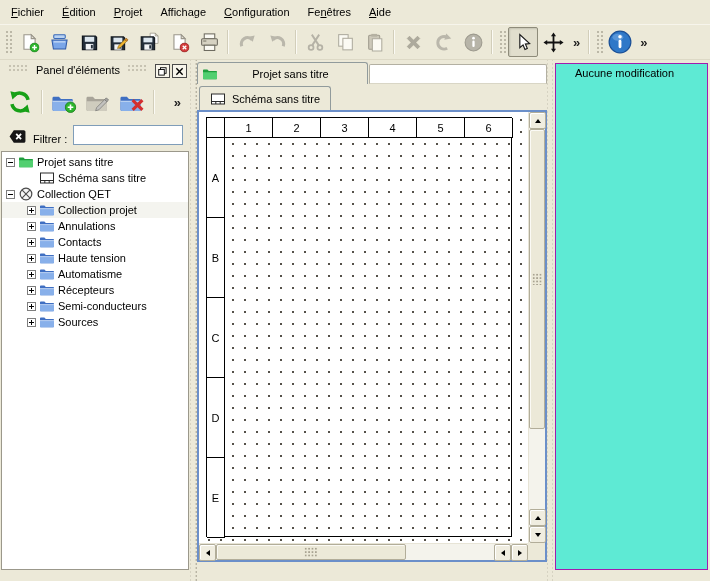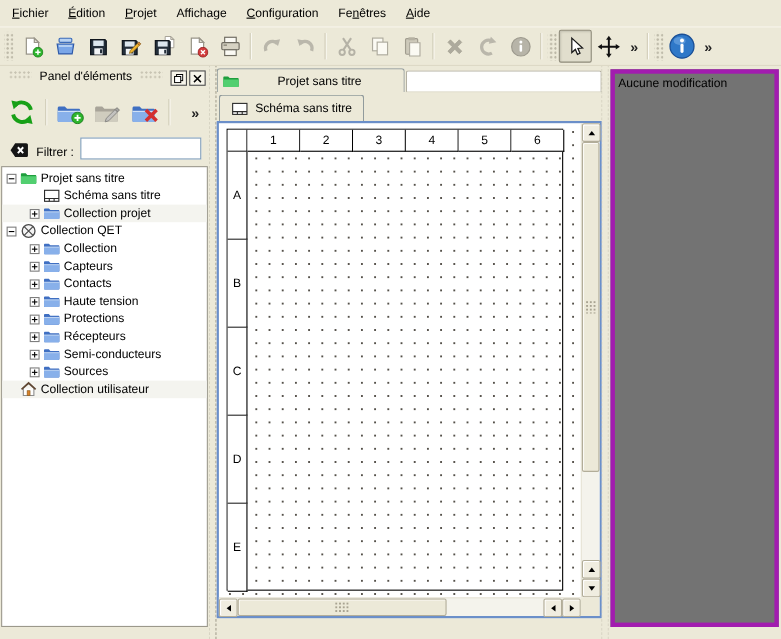--- a/index.html
+++ b/index.html
@@ -85,21 +85,21 @@
 .vthumb::after{width:10px;height:12px}
 .hthumb::after{width:14px;height:10px}
 .vtrack{flex:1}.htrack{flex:1}
 .corner-box{background:#ece9d8}
 .a-up{width:0;height:0;border-left:3.5px solid transparent;border-right:3.5px solid transparent;border-bottom:4.5px solid #000}
 .a-down{width:0;height:0;border-left:3.5px solid transparent;border-right:3.5px solid transparent;border-top:4.5px solid #000}
 .a-left{width:0;height:0;border-top:3.5px solid transparent;border-bottom:3.5px solid transparent;border-right:4.5px solid #000}
 .a-right{width:0;height:0;border-top:3.5px solid transparent;border-bottom:3.5px solid transparent;border-left:4.5px solid #000}
 
 
-.undo-list{flex:1;margin:3px 2px 0 2px;background:#737373;border:4px solid #a21caf;padding:2px 0}
+.undo-list{flex:1;margin:3px 2px 0 2px;background:#5eead4;border:1px solid #a21caf;padding:2px 16px}
 .undo-item{padding:1px 3px;white-space:nowrap}
 </style>
 </head>
 <body>
 
 <svg width="0" height="0" style="position:absolute" aria-hidden="true">
 <defs>
 <symbol id="s-page" viewBox="0 0 16 16">
   <path d="M3.5 1.5 H10 L13.5 5 V14.5 H3.5 Z" fill="#fff" stroke="#9a968a"></path>
   <path d="M10 1.5 V5 H13.5 Z" fill="#e6e3d6" stroke="#9a968a"></path>
@@ -372,68 +372,61 @@
             </svg>
           <span>Projet sans titre</span>
         </div>
         <div class="trow d1">
           <span class="exp-spacer"></span>
           <svg class="ti" viewBox="0 0 16 16">
               <use href="#s-schema"></use>
             </svg>
           <span>Schéma sans titre</span>
         </div>
-        <div class="trow d1 alt">
-          <span class="expander plus"></span>
-          <svg class="ti" viewBox="0 0 16 16">
-              <use href="#s-folder-blue"></use>
-            </svg>
-          <span>Collection projet</span>
-        </div>
         <div class="trow d0">
           <span class="expander"></span>
           <svg class="ti" viewBox="0 0 16 16">
               <use href="#s-qet"></use>
             </svg>
           <span>Collection QET</span>
         </div>
-        <div class="trow d1">
-          <span class="expander plus"></span>
-          <svg class="ti" viewBox="0 0 16 16">
-              <use href="#s-folder-blue"></use>
-            </svg>
-          <span>Collection</span>
-        </div>
-        <div class="trow d1">
-          <span class="expander plus"></span>
-          <svg class="ti" viewBox="0 0 16 16">
-              <use href="#s-folder-blue"></use>
-            </svg>
-          <span>Capteurs</span>
+        <div class="trow d1 alt">
+          <span class="expander plus"></span>
+          <svg class="ti" viewBox="0 0 16 16">
+              <use href="#s-folder-blue"></use>
+            </svg>
+          <span>Collection projet</span>
+        </div>
+        <div class="trow d1">
+          <span class="expander plus"></span>
+          <svg class="ti" viewBox="0 0 16 16">
+              <use href="#s-folder-blue"></use>
+            </svg>
+          <span>Annulations</span>
         </div>
         <div class="trow d1">
           <span class="expander plus"></span>
           <svg class="ti" viewBox="0 0 16 16">
               <use href="#s-folder-blue"></use>
             </svg>
           <span>Contacts</span>
         </div>
         <div class="trow d1">
           <span class="expander plus"></span>
           <svg class="ti" viewBox="0 0 16 16">
               <use href="#s-folder-blue"></use>
             </svg>
           <span>Haute tension</span>
         </div>
         <div class="trow d1">
           <span class="expander plus"></span>
           <svg class="ti" viewBox="0 0 16 16">
               <use href="#s-folder-blue"></use>
             </svg>
-          <span>Protections</span>
+          <span>Automatisme</span>
         </div>
         <div class="trow d1">
           <span class="expander plus"></span>
           <svg class="ti" viewBox="0 0 16 16">
               <use href="#s-folder-blue"></use>
             </svg>
           <span>Récepteurs</span>
         </div>
         <div class="trow d1">
           <span class="expander plus"></span>
@@ -441,27 +434,20 @@
               <use href="#s-folder-blue"></use>
             </svg>
           <span>Semi-conducteurs</span>
         </div>
         <div class="trow d1">
           <span class="expander plus"></span>
           <svg class="ti" viewBox="0 0 16 16">
               <use href="#s-folder-blue"></use>
             </svg>
           <span>Sources</span>
-        </div>
-        <div class="trow d0 alt">
-          <span class="exp-spacer"></span>
-          <svg class="ti" viewBox="0 0 16 16">
-              <use href="#s-home"></use>
-            </svg>
-          <span>Collection utilisateur</span>
         </div>
       </div>
     </div>
 
     <div class="splitter sp1"></div>
 
     <div class="center">
       <div class="proj-tabbar">
         <div class="tab-active">
           <svg class="i16" viewBox="0 0 16 16">

